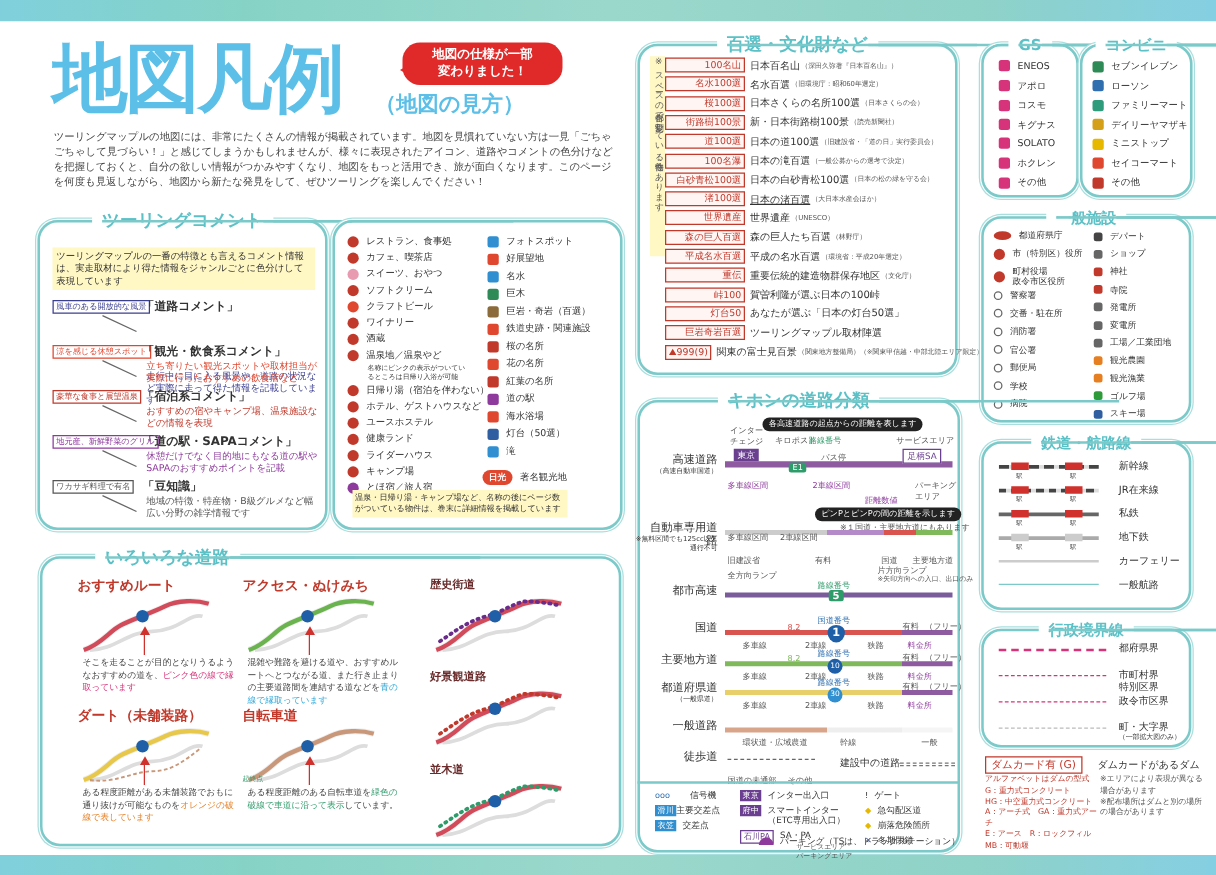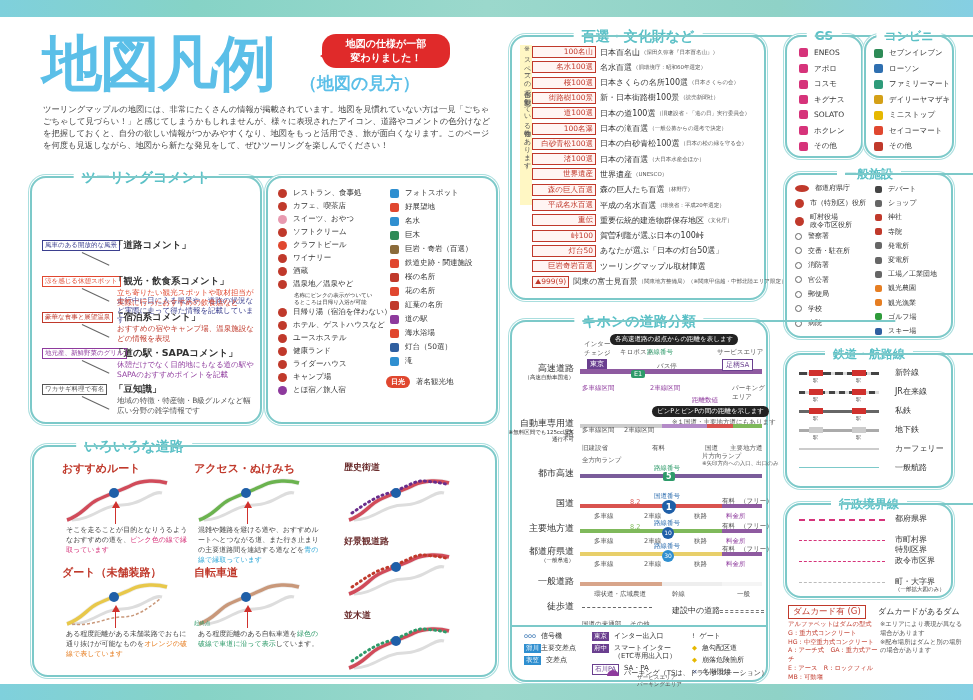--- a/index.html
+++ b/index.html
@@ -36,20 +36,21 @@
 <div class="band bot"></div>
 
 <div class="title">地図凡例</div>
 <div class="bubble"><span style="white-space:pre-line">地図の仕様が一部
 変わりました！</span></div>
 <div class="subtitle">（地図の見方）</div>
 <div class="intro">ツーリングマップルの地図には、非常にたくさんの情報が掲載されています。地図を見慣れていない方は一見「ごちゃごちゃして見づらい！」と感じてしまうかもしれませんが、様々に表現されたアイコン、道路やコメントの色分けなどを把握しておくと、自分の欲しい情報がつかみやすくなり、地図をもっと活用でき、旅が面白くなります。このページを何度も見返しながら、地図から新たな発見をして、ぜひツーリングを楽しんでください！</div>
 
 <div class="box" style="left:30px;top:176px;width:232px;height:248px">
   <div class="box-title" style="color:#5cc1c7">ツーリングコメント</div>
+  <div class="yellow small" style="position:absolute;left:10px;top:20px;width:210px;padding:2px 3px;font-size:7.5px;line-height:10px">ツーリングマップルの一番の特徴とも言えるコメント情報は、実走取材により得た情報をジャンルごとに色分けして表現しています</div>
   <div id="cmt-list">
       <div style="position: absolute; left: 10px; top: 62px; width: 215px; height: 34px;">
         <span class="cmt-tag" style="color: rgb(59, 63, 143); border-color: rgb(59, 63, 143); position: absolute; left: 0px; top: 0px;">風車のある開放的な風景</span>
         <div style="position: absolute; left: 40px; top: 12px; width: 30px; height: 1px; background: rgb(102, 102, 102); transform: rotate(25deg); transform-origin: left center;"></div>
         <div class="cmt-h" style="position: absolute; left: 72px; top: -1px;">「道路コメント」</div>
         <div class="cmt-d" style="position: absolute; left: 75px; top: 12px; width: 140px; color: rgb(59, 63, 143); margin-top: 44px;">走行中に目に入る風景や、道路の状況など実際に走って得た情報を記載しています</div>
       </div>
       <div style="position: absolute; left: 10px; top: 98px; width: 215px; height: 34px;">
         <span class="cmt-tag" style="color: rgb(224, 71, 47); border-color: rgb(224, 71, 47); position: absolute; left: 0px; top: 0px;">涼を感じる休憩スポット</span>
         <div style="position: absolute; left: 40px; top: 12px; width: 30px; height: 1px; background: rgb(102, 102, 102); transform: rotate(25deg); transform-origin: left center;"></div>
@@ -192,20 +193,21 @@
       </div>
       <div class="row" style="left: 122px; top: 178px; font-size: 7.5px;">
         <span class="ico" style="background: rgb(47, 143, 208);"></span>
         <span>滝</span>
       </div>
     </div>
   <div class="row" style="left:118px;top:198px">
     <span style="background:#e0472f;color:#fff;font-size:7px;padding:1px 5px;border-radius:7px;margin-right:6px;font-weight:bold">日光</span>
     <span style="font-size:7.5px">著名観光地</span>
   </div>
+  <div class="yellow" style="position:absolute;left:14px;top:214px;width:172px;font-size:6.5px;line-height:9px;padding:2px">温泉・日帰り湯・キャンプ場など、名称の後にページ数がついている物件は、巻末に詳細情報を掲載しています</div>
 </div>
 
 <div class="box" style="left:510px;top:35px;width:256px;height:265px">
   <div class="box-title">百選・文化財など</div>
   <div class="yellow" style="position:absolute;left:8px;top:8px;width:12px;height:160px;writing-mode:vertical-rl;font-size:7px;line-height:11px;color:#555">※スペースの都合で割愛している物件もあります</div>
   <div id="hs-list">
       <div class="row" style="left: 20px; top: 9px; width: 230px;">
         <span class="tag" style="width: 64px; text-align: right; margin-right: 4px; font-size: 7.5px;">100名山</span>
         <span style="font-size: 8px;">日本百名山</span>
         <span style="font-size: 5.5px; color: rgb(85, 85, 85); margin-left: 1px;">（深田久弥著『日本百名山』）</span>
@@ -235,21 +237,21 @@
         <span style="font-size: 8px;">日本の滝百選</span>
         <span style="font-size: 5.5px; color: rgb(85, 85, 85); margin-left: 1px;">（一般公募からの選考で決定）</span>
       </div>
       <div class="row" style="left: 20px; top: 100.8px; width: 230px;">
         <span class="tag" style="width: 64px; text-align: right; margin-right: 4px; font-size: 7.5px;">白砂青松100選</span>
         <span style="font-size: 8px;">日本の白砂青松100選</span>
         <span style="font-size: 5.5px; color: rgb(85, 85, 85); margin-left: 1px;">（日本の松の緑を守る会）</span>
       </div>
       <div class="row" style="left: 20px; top: 116.1px; width: 230px;">
         <span class="tag" style="width: 64px; text-align: right; margin-right: 4px; font-size: 7.5px;">渚100選</span>
-        <span style="font-size: 8px;">日本の渚百選</span>
+        <span style="font-size: 8px; text-decoration: underline;">日本の渚百選</span>
         <span style="font-size: 5.5px; color: rgb(85, 85, 85); margin-left: 1px;">（大日本水産会ほか）</span>
       </div>
       <div class="row" style="left: 20px; top: 131.4px; width: 230px;">
         <span class="tag" style="width: 64px; text-align: right; margin-right: 4px; font-size: 7.5px;">世界遺産</span>
         <span style="font-size: 8px;">世界遺産</span>
         <span style="font-size: 5.5px; color: rgb(85, 85, 85); margin-left: 1px;">（UNESCO）</span>
       </div>
       <div class="row" style="left: 20px; top: 146.7px; width: 230px;">
         <span class="tag" style="width: 64px; text-align: right; margin-right: 4px; font-size: 7.5px;">森の巨人百選</span>
         <span style="font-size: 8px;">森の巨人たち百選</span>
@@ -603,21 +605,21 @@
       <div class="lbl7" style="left: 142px; top: 220px; color: rgb(47, 111, 176);">路線番号</div>
     </div>
   <div class="lbl7" style="left:70px;top:298px">国道の未通部</div>
   <div class="lbl7" style="left:118px;top:298px">その他</div>
   <div style="position:absolute;left:160px;top:283px;font-size:8px">建設中の道路</div>
   <div style="position:absolute;left:208px;top:288px;width:44px;border-top:1px dashed #777;border-bottom:1px dashed #777;height:3px"></div>
 
   <div style="position:absolute;left:-2px;top:303px;width:258px;height:2px;background:#7cc9c9"></div>
   <div id="sym-list">
       <div class="row" style="left: 12px; top: 310px; font-size: 7px; align-items: flex-start;">
-        <span style="margin-right: 5px; font-size: 6.5px; color: rgb(47, 111, 176);">ooo</span>
+        <span style="margin-right: 16px; font-size: 6.5px; color: rgb(47, 111, 176);">ooo</span>
         <span style="white-space: pre-line; line-height: 8px;">信号機</span>
       </div>
       <div class="row" style="left: 12px; top: 322px; font-size: 7px; align-items: flex-start;">
         <span style="margin-right: 0; font-size: 6.5px; color: rgb(255, 255, 255); background: rgb(47, 143, 208); padding: 0px 2px; font-family: Liberation Mono, monospace;">滑川</span>
         <span style="white-space: pre-line; line-height: 8px;">主要交差点</span>
       </div>
       <div class="row" style="left: 12px; top: 334px; font-size: 7px; align-items: flex-start;">
         <span style="margin-right: 5px; font-size: 6.5px; color: rgb(255, 255, 255); background: rgb(47, 143, 208); padding: 0px 2px;">衣笠</span>
         <span style="white-space: pre-line; line-height: 8px;">交差点</span>
       </div>

